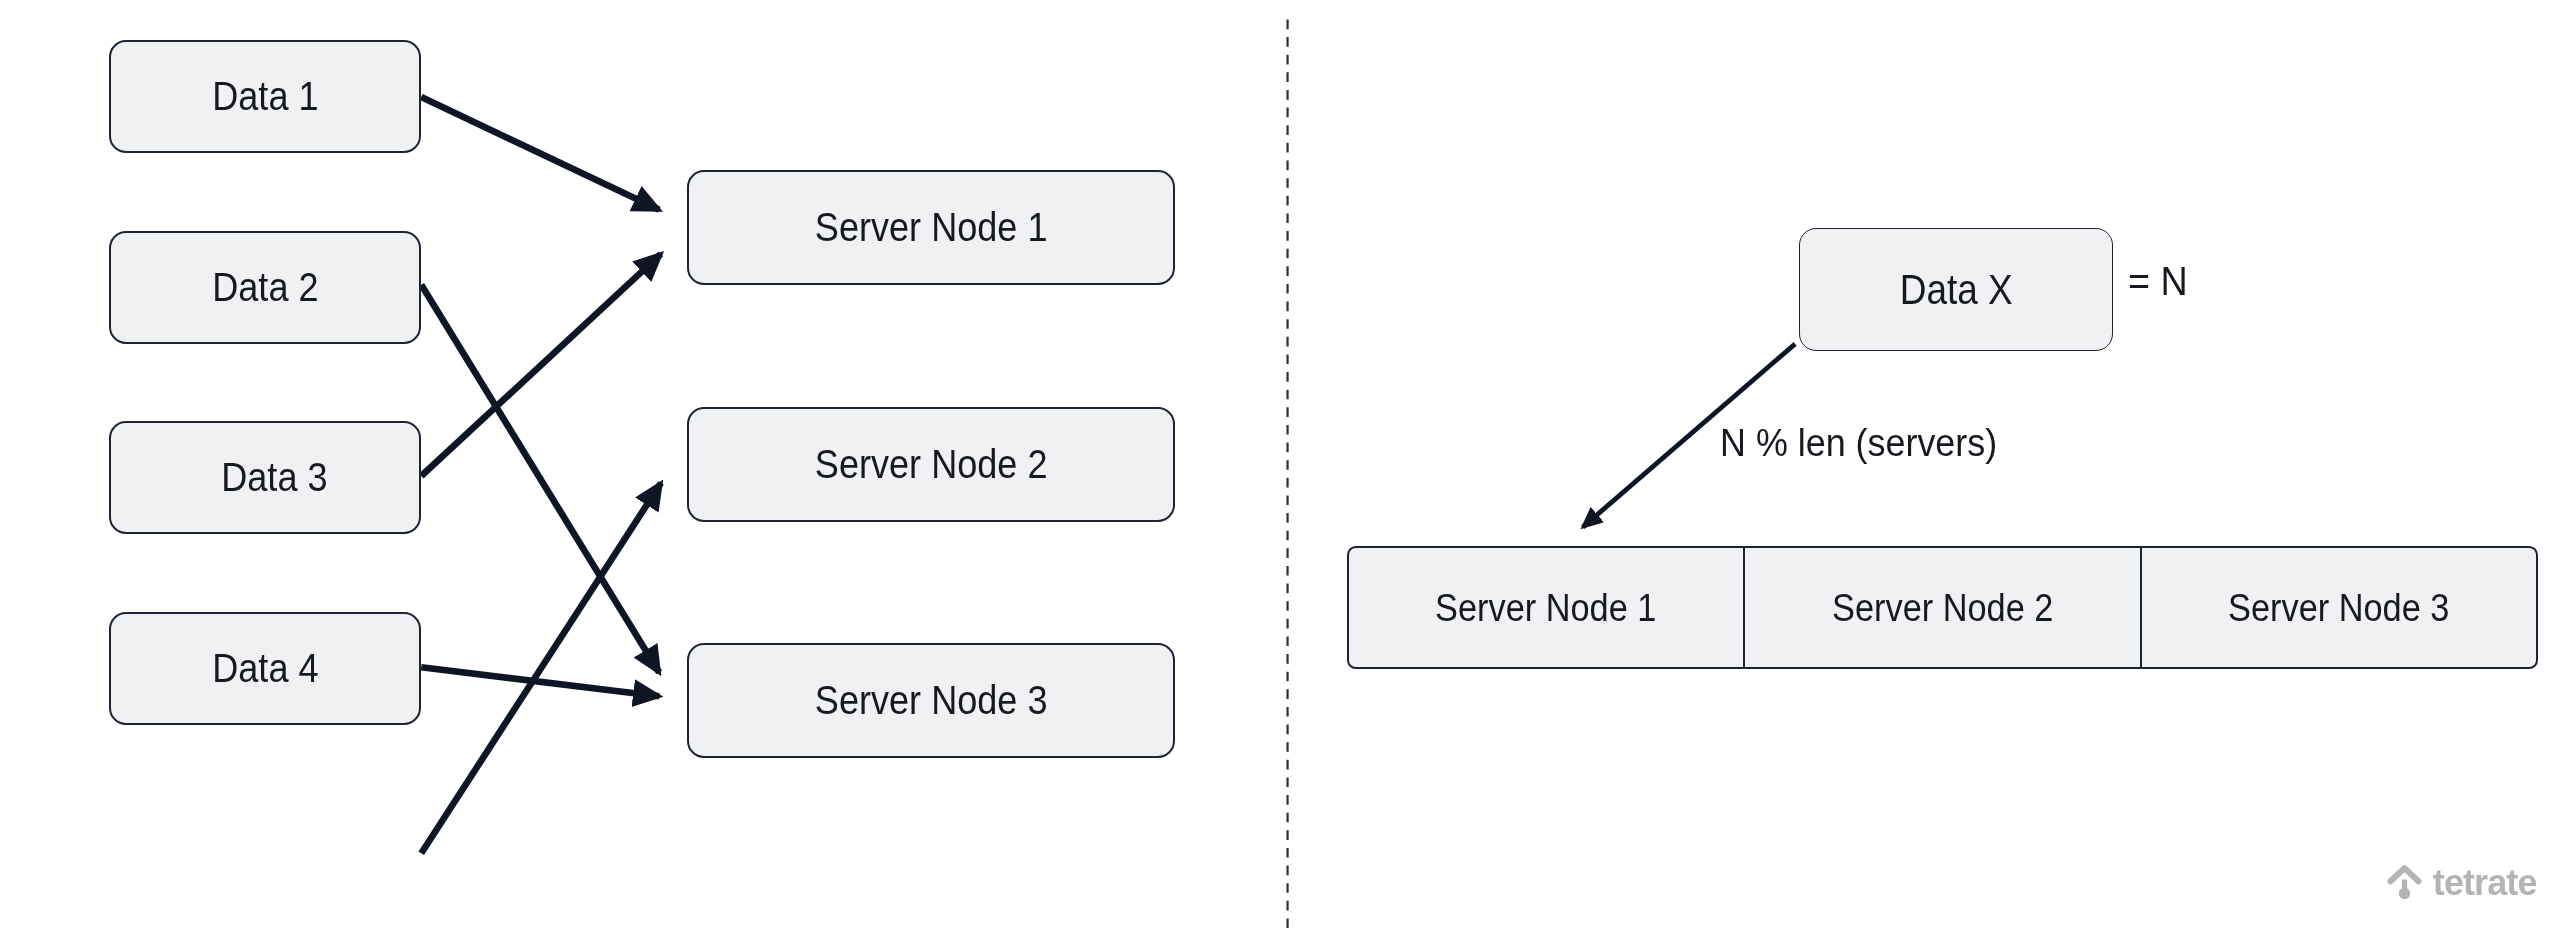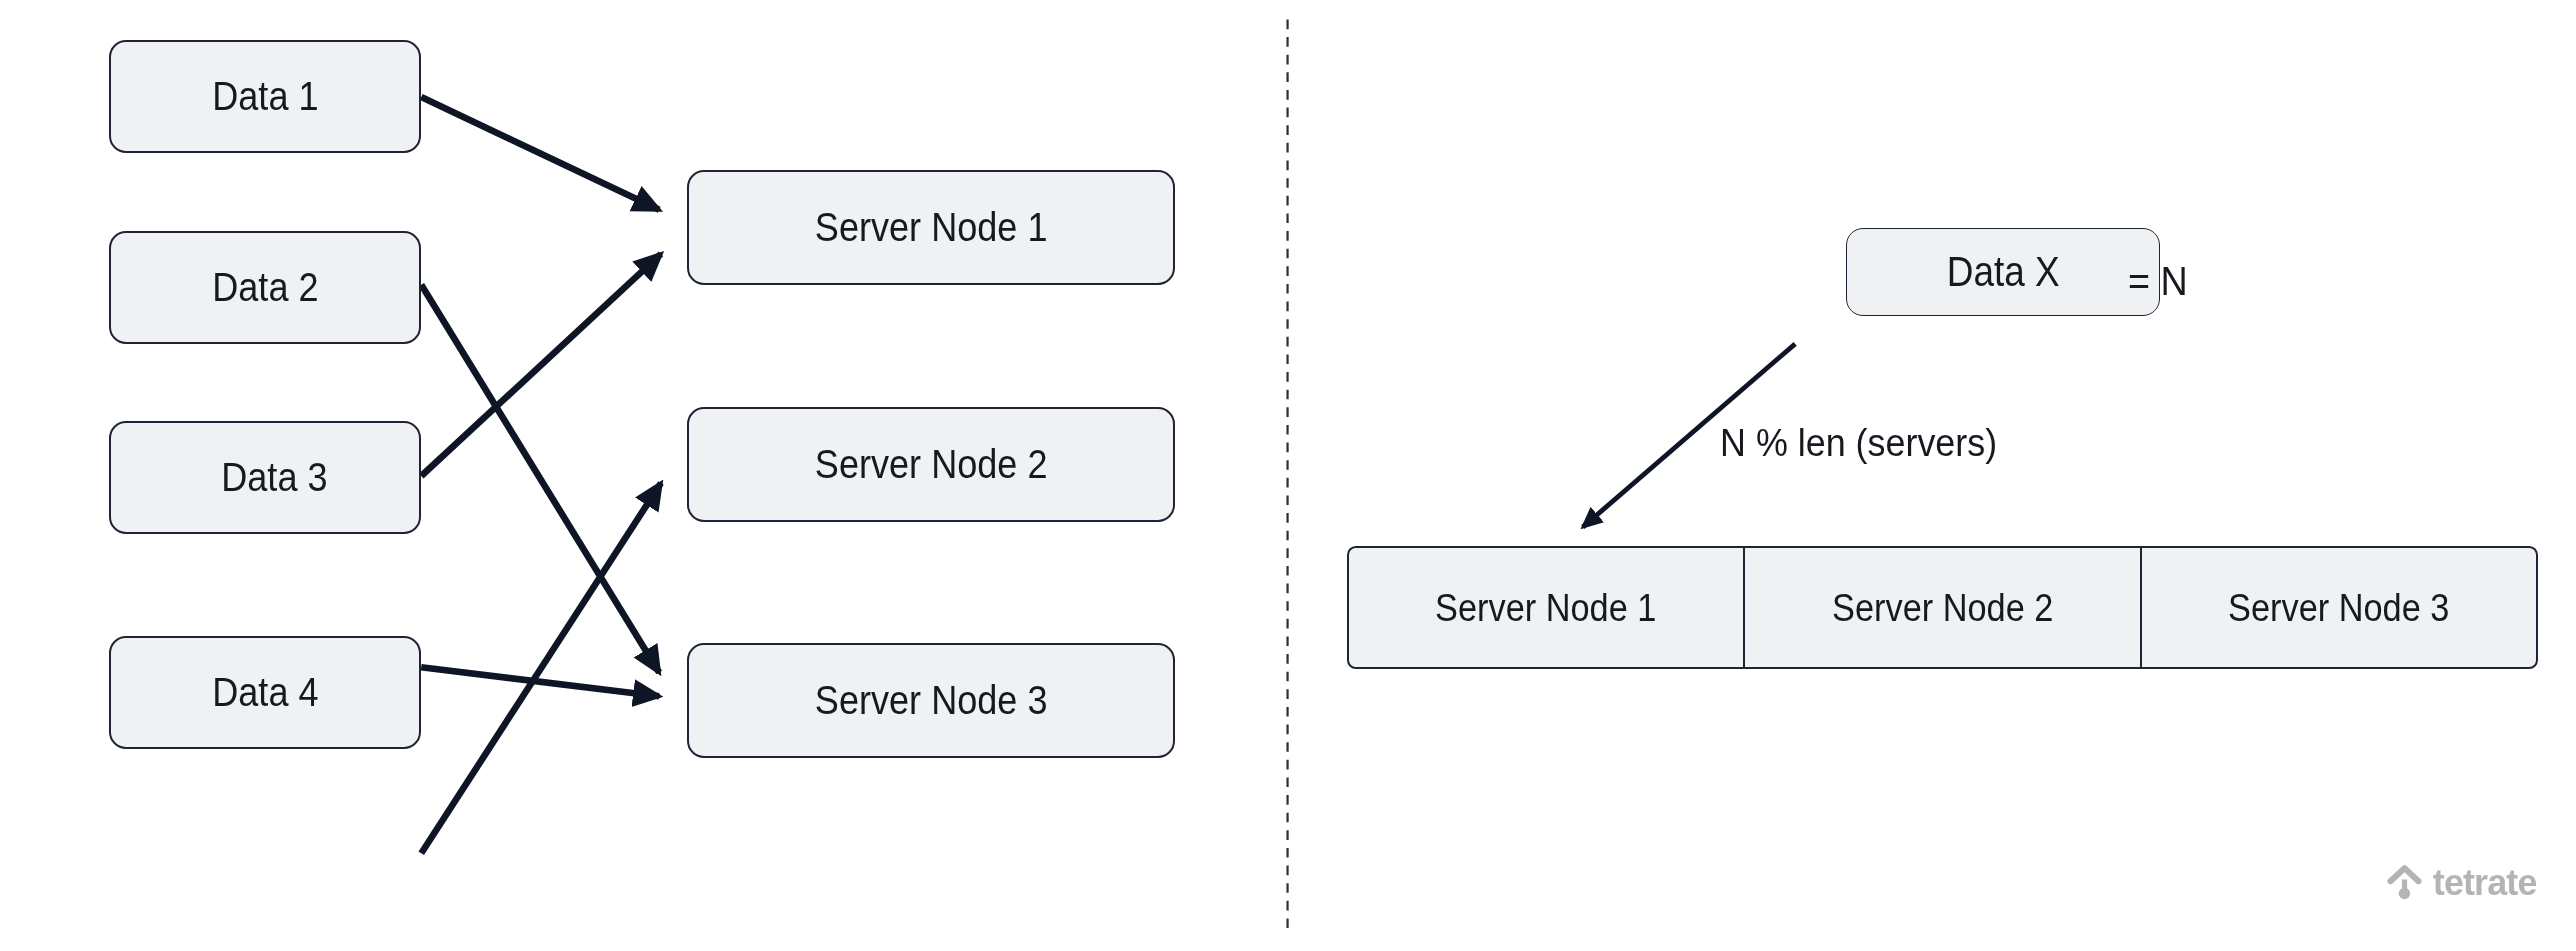--- a/index.html
+++ b/index.html
@@ -37,29 +37,29 @@
     color: #16191f;
     transform: scaleX(0.88);
     transform-origin: center;
     white-space: nowrap;
   }
   
   .data-node { left: 109px; width: 312px; height: 113px; }
   .d1 { top: 40px; }
   .d2 { top: 231px; }
   .d3 { top: 421px; padding-left: 18px; }
-  .d4 { top: 636px; text-align: right; }
+  .d4 { top: 612px; text-align: right; }
   .d5 { top: 800px; }
   
   .server-node { left: 687px; width: 488px; height: 115px; }
   .s1 { top: 170px; }
   .s2 { top: 407px; }
   .s3 { top: 643px; }
   
-  .data-x { left: 1846px; top: 228px; width: 314px; height: 88px; border-width: 1.8px; }
+  .data-x { left: 1799px; top: 228px; width: 314px; height: 123px; border-width: 1.8px; }
   .data-x .node-label { font-size: 42px; }
   .equals-label {
     position: absolute;
     left: 2128px; top: 228px; height: 106px;
     display: flex; align-items: center;
     font-size: 41px;
     white-space: nowrap;
     transform: scaleX(0.92);
     transform-origin: left center;
   }

